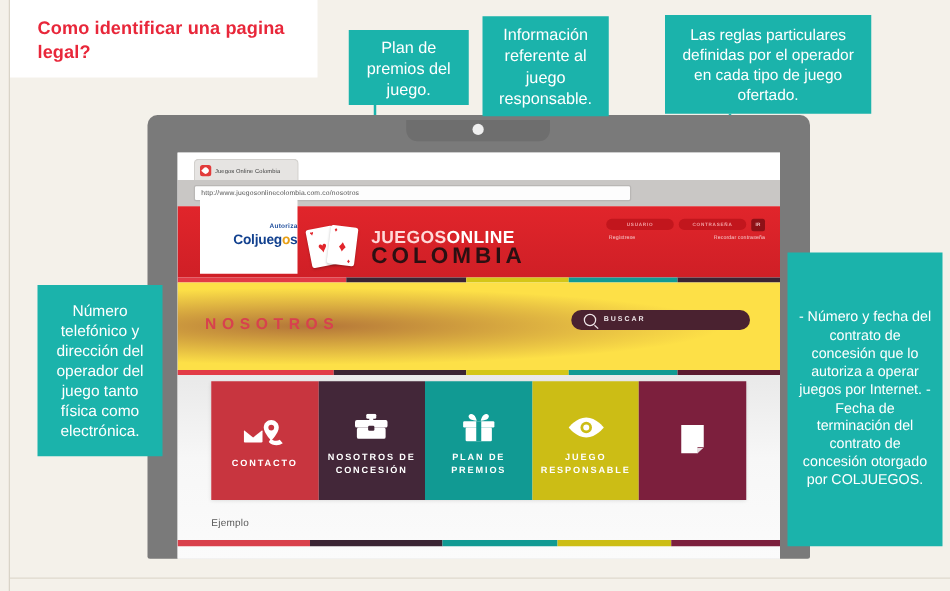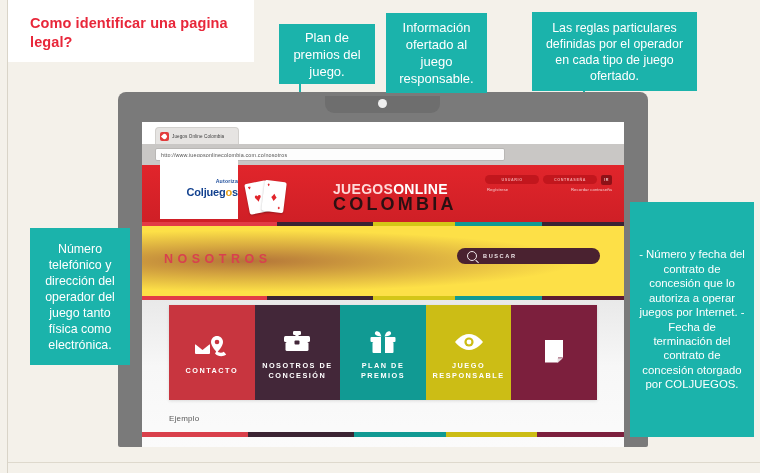--- a/index.html
+++ b/index.html
@@ -87,21 +87,21 @@
   .card-w{
     position:absolute;width:22px;height:31px;background:#fff;border-radius:2px;
     box-shadow:0 1px 2px rgba(0,0,0,.25);
   }
   .card-w.a{left:0;top:3px;transform:rotate(-11deg);}
   .card-w.b{left:16px;top:2px;transform:rotate(7deg);}
   .pip{position:absolute;left:50%;top:50%;transform:translate(-50%,-50%);font-size:12px;line-height:1;color:#e1252b;}
   .pip.small{font-size:5px;left:3px;top:2px;transform:none;}
   .pip.small2{font-size:5px;left:auto;right:3px;bottom:2px;top:auto;transform:rotate(180deg);}
 
-  .brand{position:absolute;left:155px;top:17px;margin-left:36px;}
+  .brand{position:absolute;left:155px;top:17px;}
   .brand .l1{font-size:14px;font-weight:bold;letter-spacing:.3px;line-height:14px;}
   .brand .l1 .w1{color:#ffd9d9;}
   .brand .l1 .w2{color:#ffffff;}
   .brand .l2{
     font-size:18px;font-weight:bold;color:#2b1012;letter-spacing:3.2px;line-height:14px;margin-top:1px;
   }
 
   .login{position:absolute;right:12px;top:10px;display:flex;align-items:flex-start;gap:4px;}
   .lgfield{
     width:54px;height:9px;border-radius:6px;background:#c2161d;
@@ -366,21 +366,21 @@
         <i style="width:22%;background:#d9404b;"></i>
           <i style="width:22%;background:#3b2433;"></i>
           <i style="width:19%;background:#119a93;"></i>
           <i style="width:19%;background:#ccbd15;"></i>
           <i style="width:18%;background:#7c1f3d;"></i>
       </div>
     </div>
   </div>
 
   <div class="callout c-plan">Plan de premios del juego.</div>
-  <div class="callout c-info">Información ofertado al juego responsable.</div>
+  <div class="callout c-info">Información referente al juego responsable.</div>
   <div class="callout small c-reglas">Las reglas particulares definidas por el operador en cada tipo de juego ofertado.</div>
   <div class="callout small c-num">Número telefónico y dirección del operador del juego tanto física como electrónica.</div>
   <div class="callout tiny c-fecha">- Número y fecha del contrato de concesión que lo autoriza a operar juegos por Internet. - Fecha de terminación del contrato de concesión otorgado por COLJUEGOS.</div>
 
   <div class="page-rule"></div>
   <div class="page-bottom"></div>
 
 </div>
 
 </body></html>

